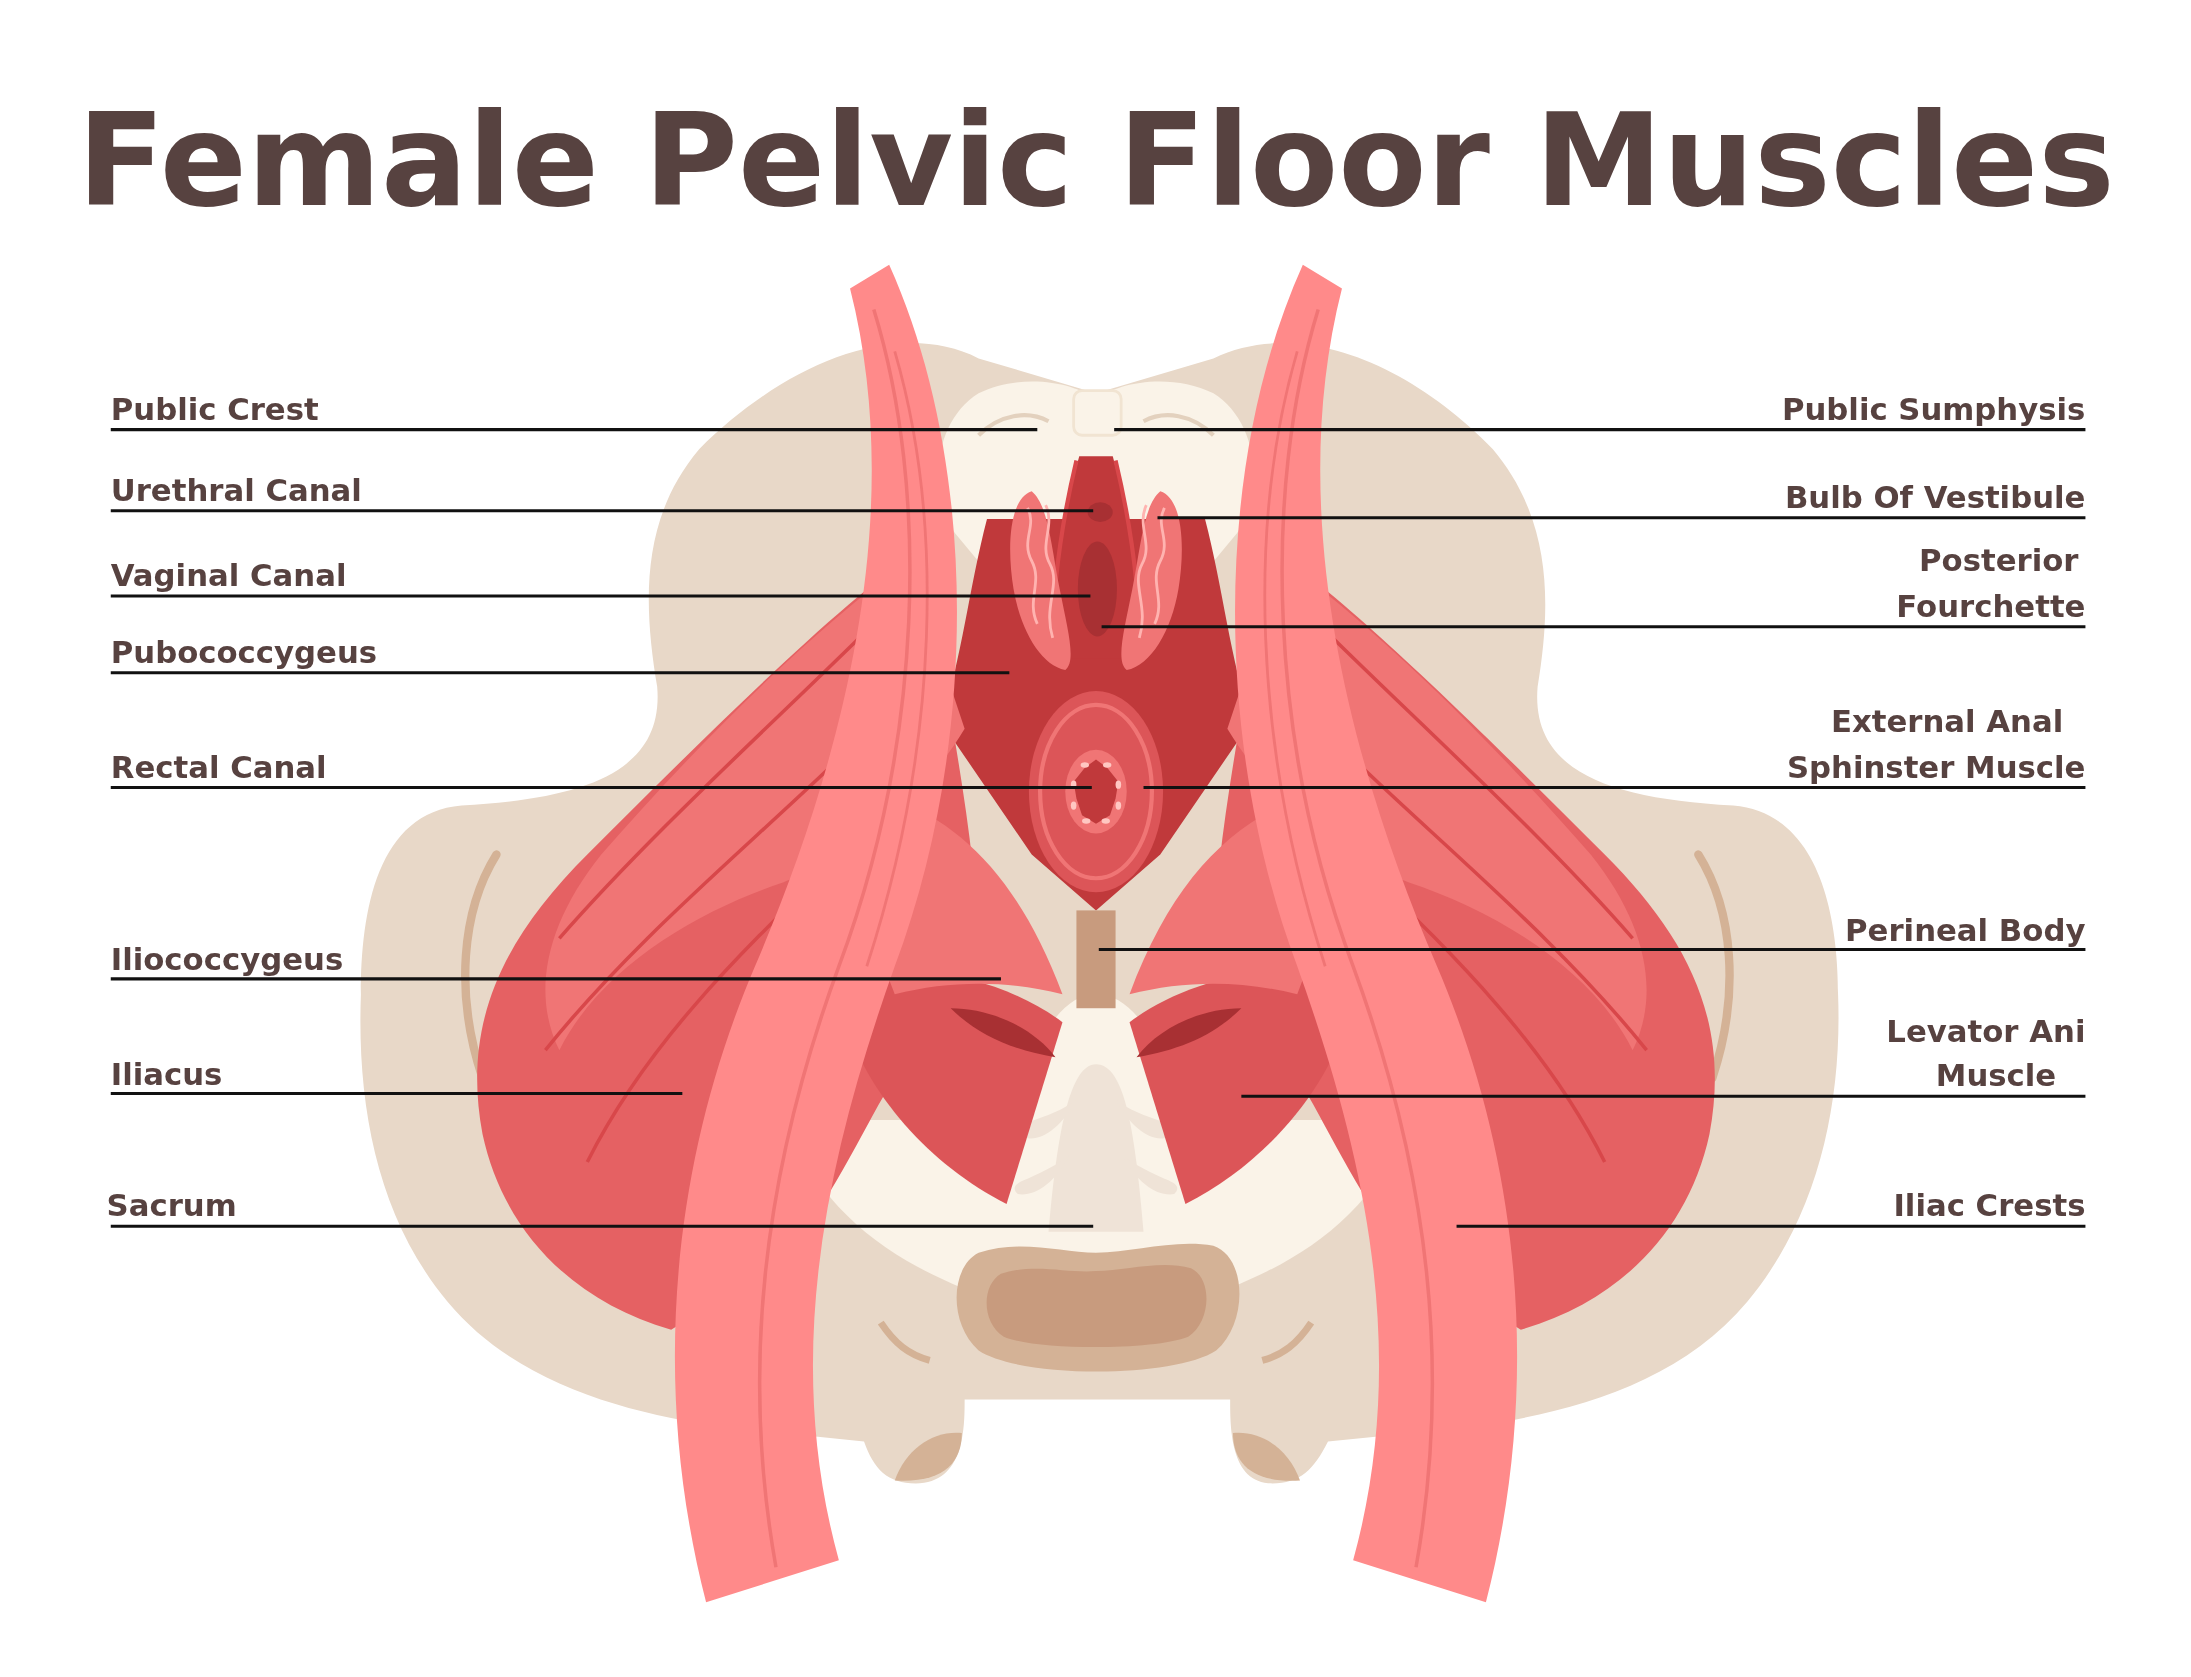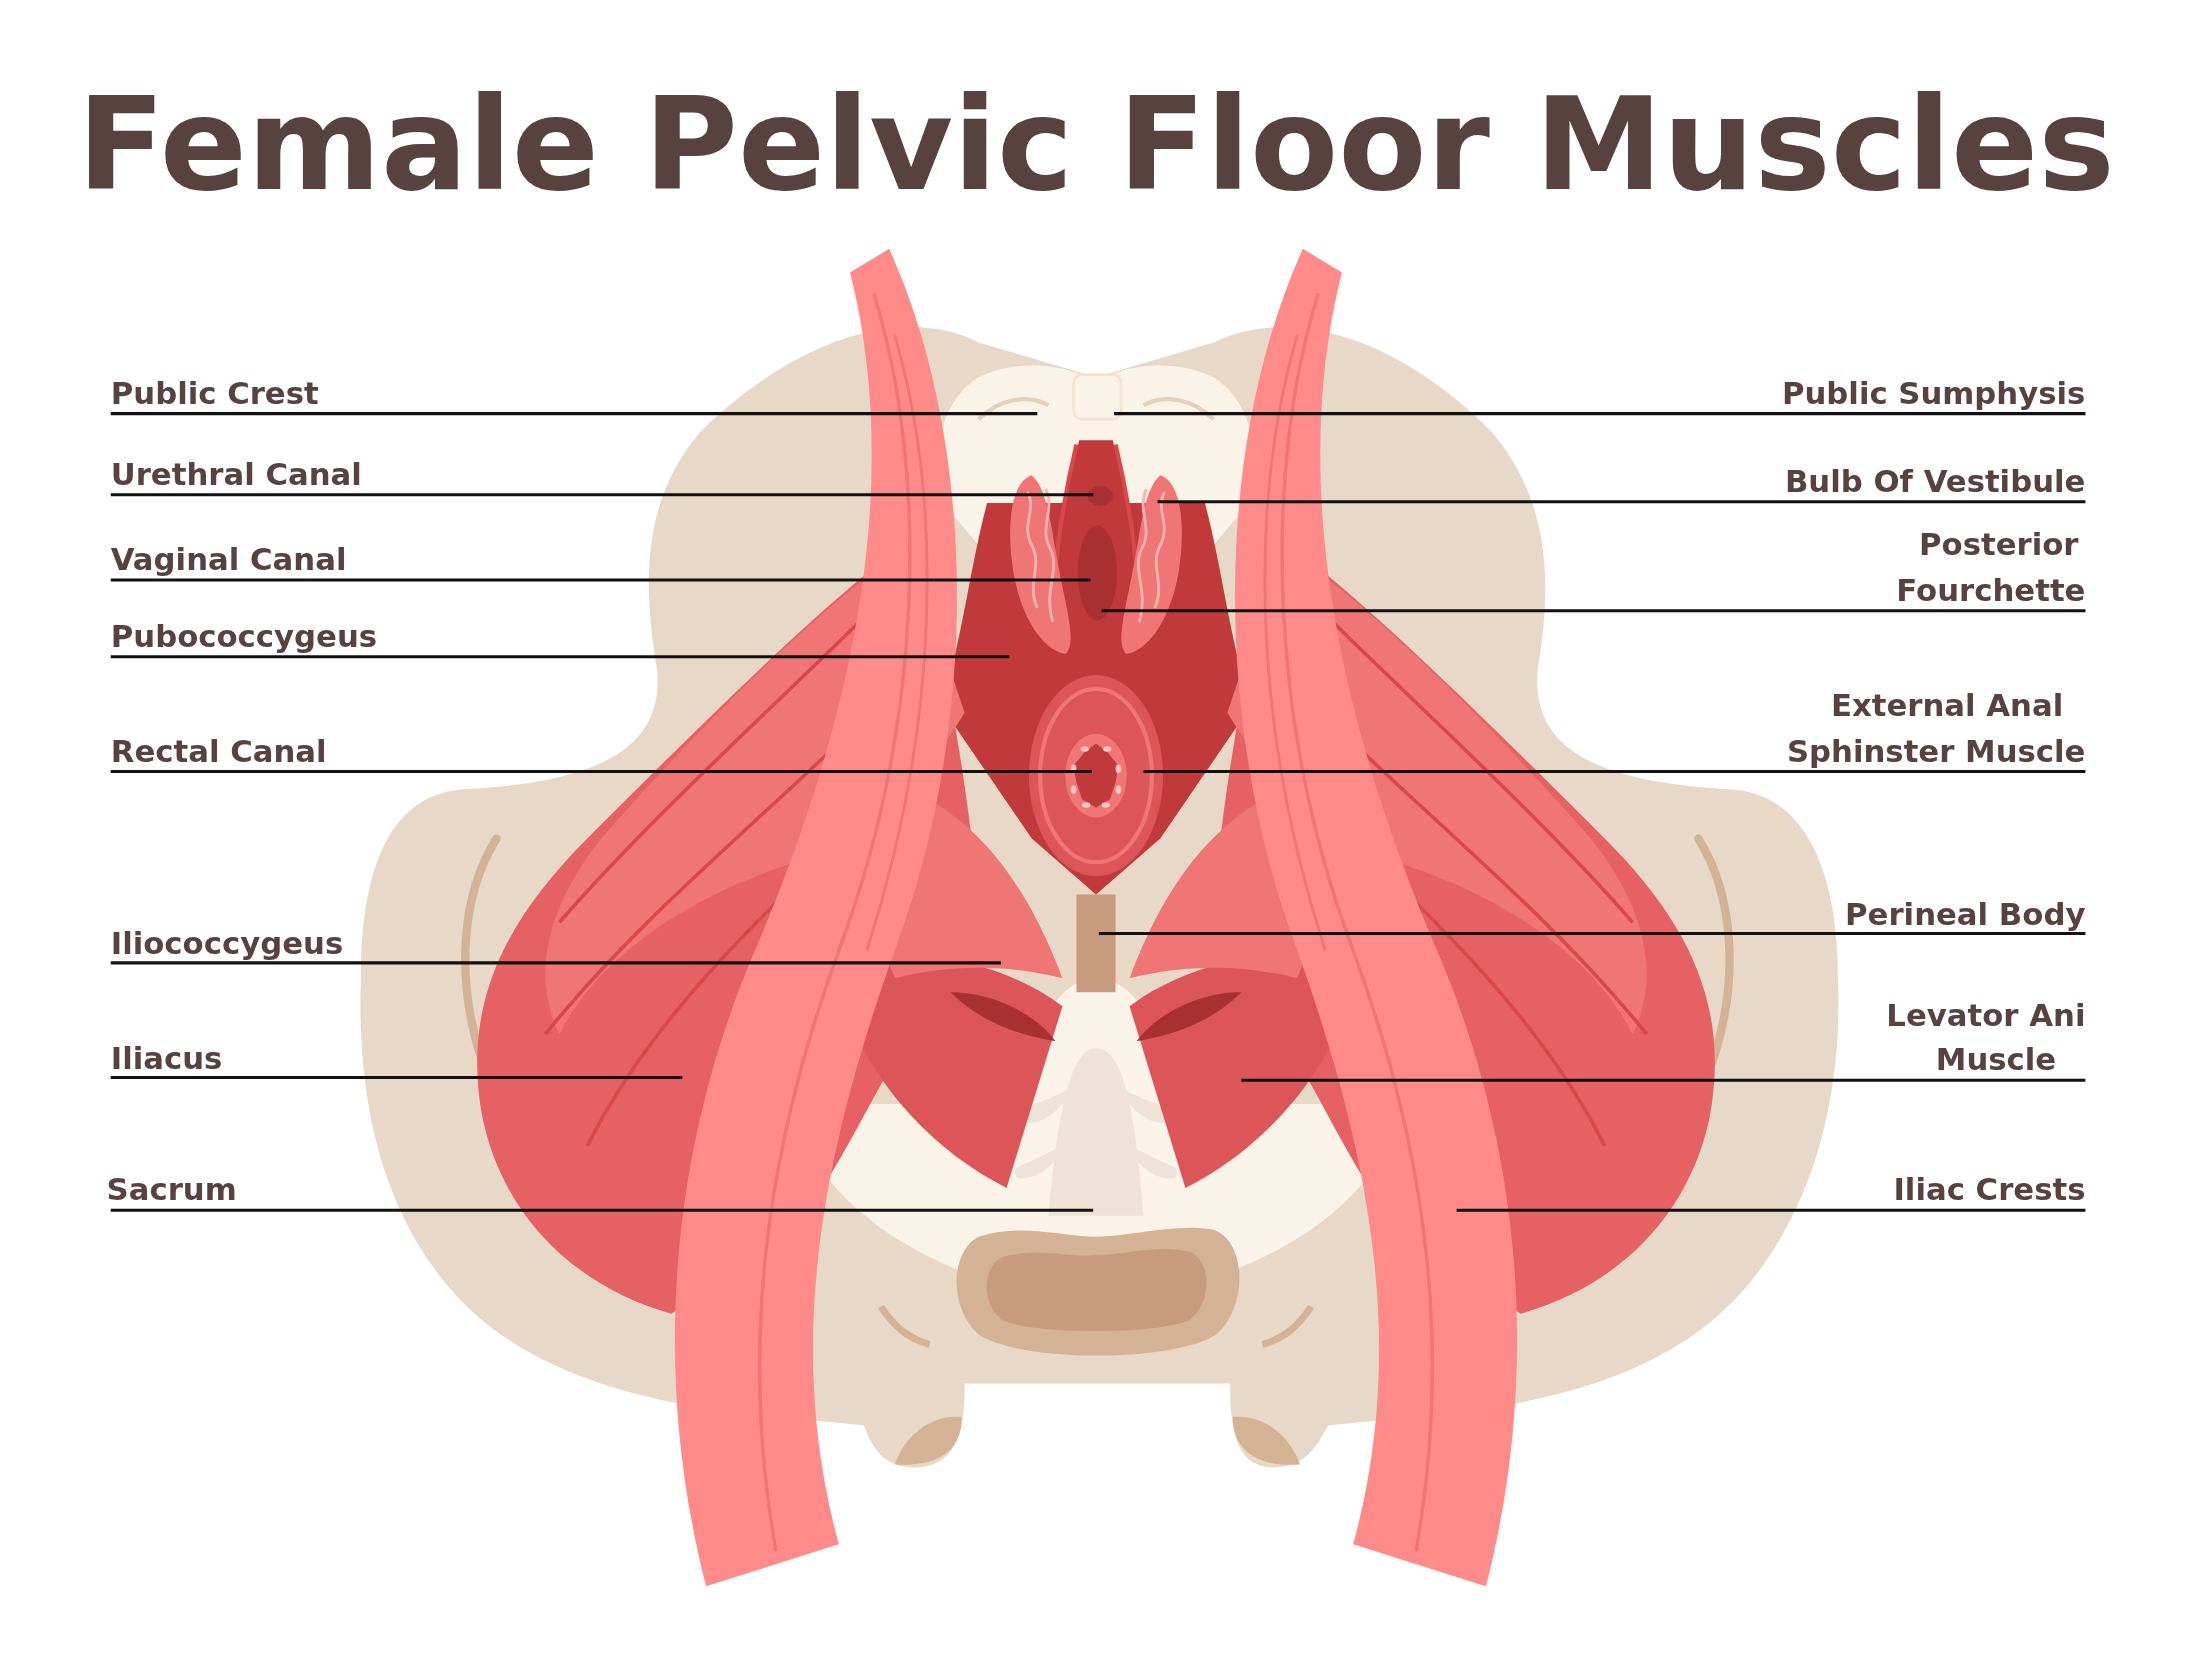--- a/index.html
+++ b/index.html
@@ -1,17 +1,17 @@
 <!DOCTYPE html>
 <html style="font-size:13.7px"><head>
 <meta charset="utf-8">
 <style>
   html, body { margin:0; padding:0; background:#ffffff; }
   body { width:2192px; height:1677px; overflow:hidden; position:relative; font-family:"DejaVu Sans", sans-serif; }
-  #stage { position:absolute; left:0; top:0; width:2192px; height:1330px; }
+  #stage { position:absolute; left:0; top:16px; width:2192px; height:1330px; }
   svg { display:block; }
   .title { font-family:"DejaVu Sans", sans-serif; font-weight:bold; fill:#574240; }
   .lbl { font-family:"DejaVu Sans", sans-serif; font-weight:bold; fill:#574240; font-size:22px; }
   .leader { stroke:#111; stroke-width:2.2; }
 </style>
 </head>
 <body>
 
 <div id="stage">
 <svg width="2192" height="1677" viewBox="0 0 1568 1200" xmlns="http://www.w3.org/2000/svg">

